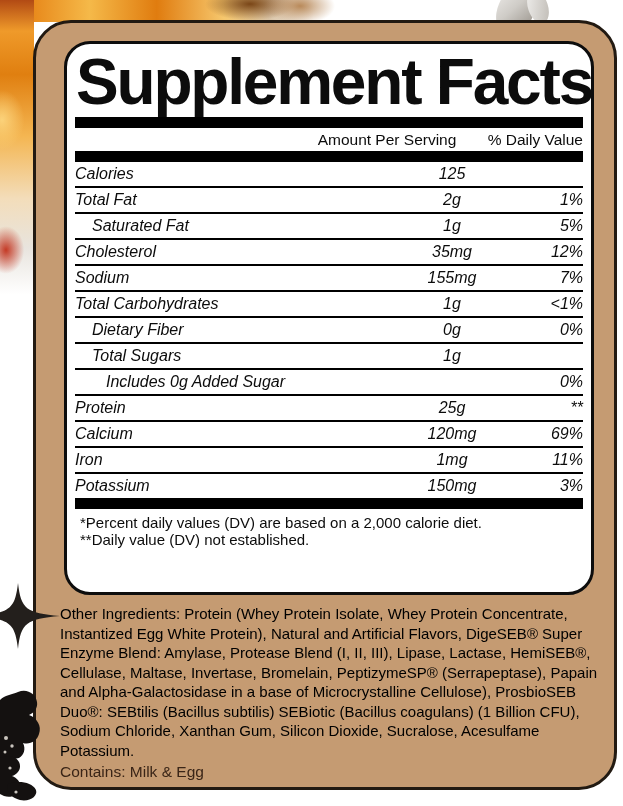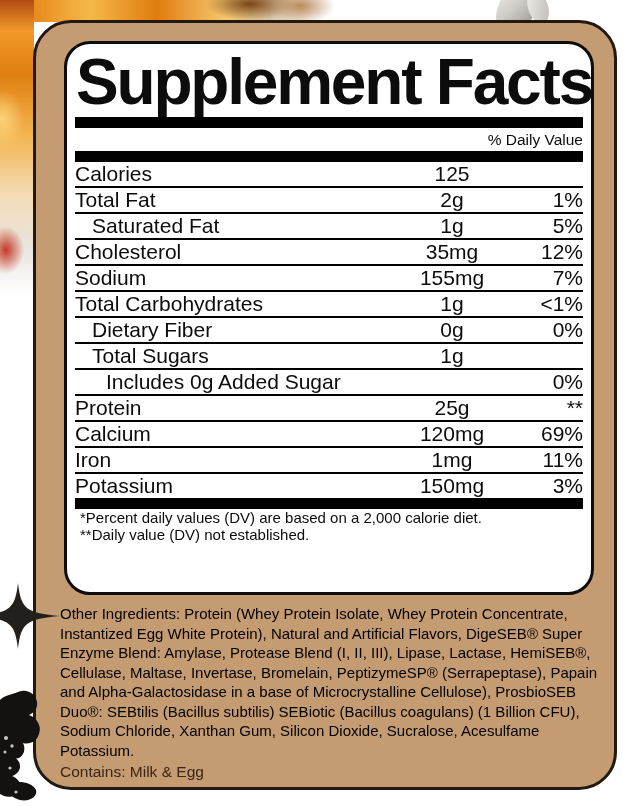--- a/index.html
+++ b/index.html
@@ -50,28 +50,28 @@
     color:#0c0c0c;margin:10px 0 0 1px;white-space:nowrap;
   }
   .serving-block{margin-top:7px;}
   .serving-line{font-size:17px;line-height:23px;color:#111;}
   .thick-bar{height:11px;background:#000;}
   .bar-top{margin-top:7px;}
   .col-header{position:relative;height:23px;font-size:15.5px;color:#0c0c0c;}
   .col-amount{position:absolute;left:312px;top:3px;transform:translateX(-50%);white-space:nowrap;}
   .col-dv{position:absolute;right:0;top:3px;white-space:nowrap;}
   .ntable{width:100%;}
-  .nrow{position:relative;height:24px;line-height:23px;border-bottom:2px solid #000;font-size:21px;color:#0c0c0c;}
+  .nrow{position:relative;height:24px;line-height:23px;border-bottom:2px solid #000;font-size:16px;color:#0c0c0c;font-style:italic;}
   .nrow .nm{display:inline-block;}
   .ind0{padding-left:0;}
   .ind1{padding-left:17px;}
   .ind2{padding-left:31px;}
   .amt{position:absolute;left:377px;top:0;transform:translateX(-50%);white-space:nowrap;}
   .dv{position:absolute;right:0;top:0;white-space:nowrap;}
-  .footnotes{padding-left:5px;font-size:15px;line-height:17px;color:#0c0c0c;}
+  .footnotes{margin-top:5px;padding-left:5px;font-size:15px;line-height:17px;color:#0c0c0c;}
   
   .other-ingredients{
     position:absolute;left:24px;top:581px;width:545px;
     font-size:15px;line-height:19.5px;color:#000000;
   }
   .contains-line{
     position:absolute;left:24px;top:740px;width:545px;
     font-size:15.5px;color:#3a2517;
   }
   
@@ -88,20 +88,21 @@
 
 <div class="tan-panel">
 
   <div class="facts-panel">
     <div class="facts-title">Supplement Facts</div>
 
 
     <div class="thick-bar bar-top"></div>
 
     <div class="col-header">
+      <span class="col-amount">Amount Per Serving</span>
       <span class="col-dv">% Daily Value</span>
     </div>
 
     <div class="thick-bar"></div>
 
     <div class="ntable">
       <div class="nrow">
         <span class="nm ind0">Calories</span>
         <span class="amt">125</span>
         <span class="dv"></span>

